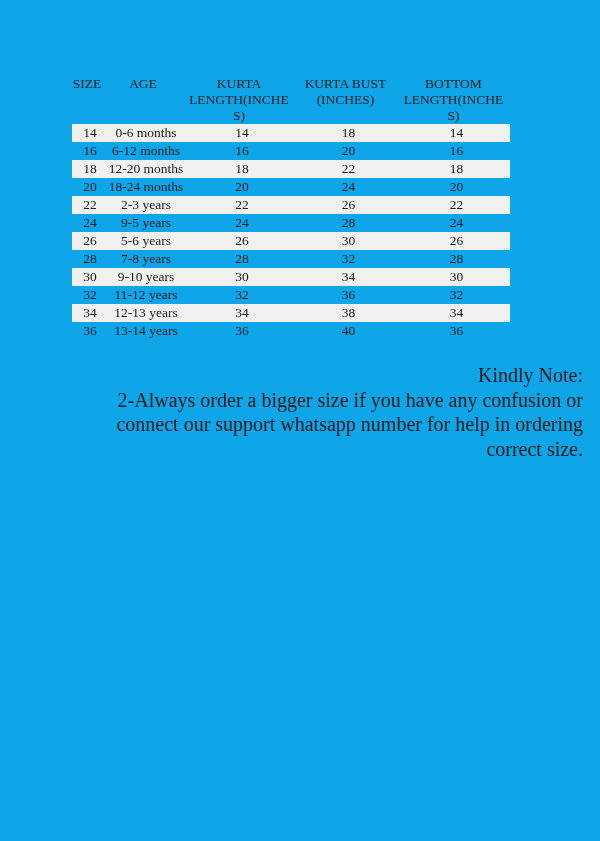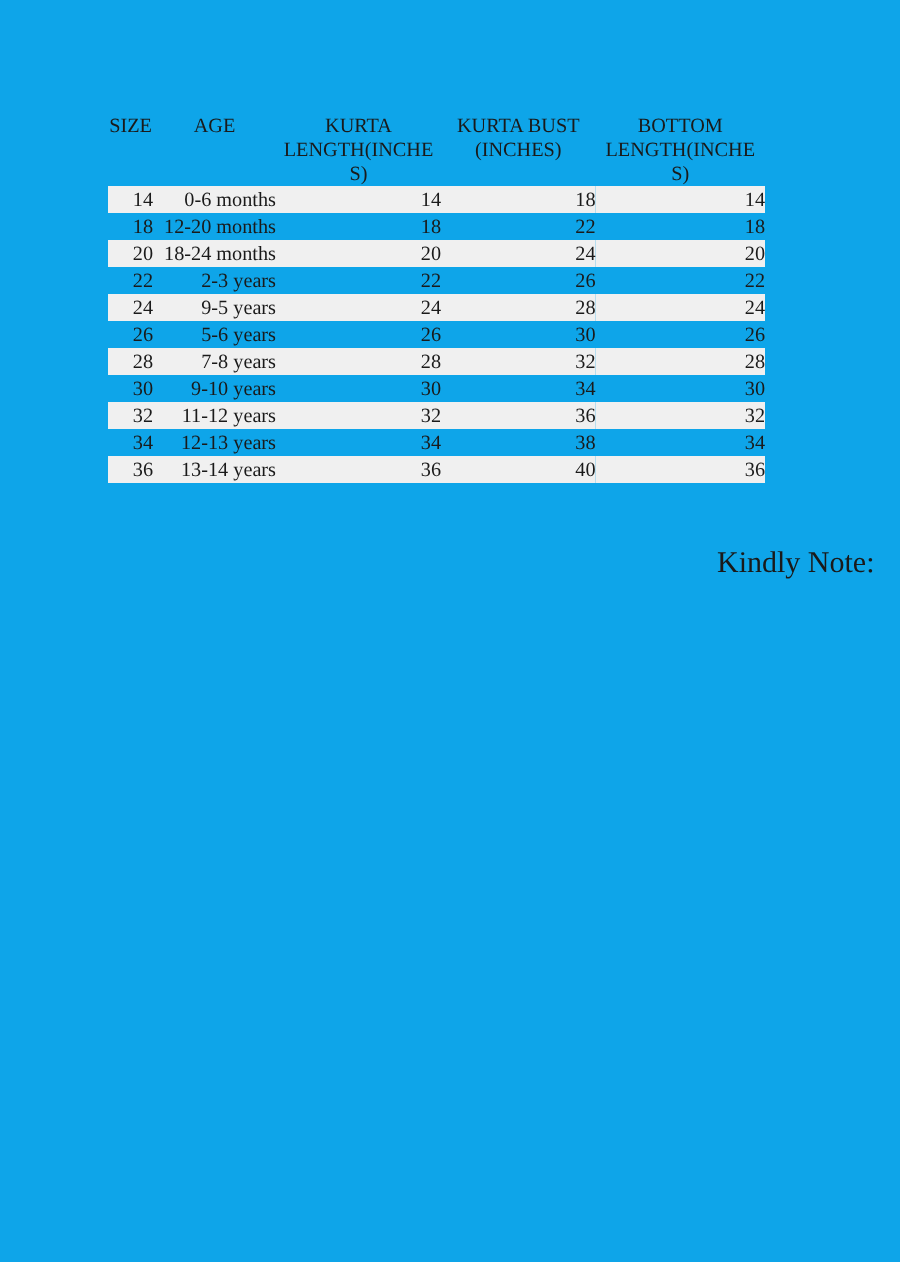--- a/index.html
+++ b/index.html
@@ -37,21 +37,21 @@
     text-align: center;
     vertical-align: top;
     padding: 0;
     white-space: pre-line;
   }
   table.size-chart td {
     font-size: 13.5px;
     line-height: 18px;
     height: 18px;
     padding: 0 0 0 6px;
-    text-align: right;
+    text-align: center;
     vertical-align: middle;
     white-space: nowrap;
     overflow: visible;
   }
   table.size-chart tbody tr:nth-child(odd) {
     background: var(--row-alt, #f0f0f0);
   }
   .note {
     position: absolute;
     left: 78px;
@@ -94,20 +94,27 @@
     </thead>
     <tbody>
     <tr>
       <td>14</td>
       <td>0-6 months</td>
       <td>14</td>
       <td>18</td>
       <td>14</td>
     </tr>
 
+    <tr>
+      <td>16</td>
+      <td>6-12 months</td>
+      <td>16</td>
+      <td>20</td>
+      <td>16</td>
+    </tr>
 
     <tr>
       <td>18</td>
       <td>12-20 months</td>
       <td>18</td>
       <td>22</td>
       <td>18</td>
     </tr>
 
     <tr>
@@ -179,15 +186,18 @@
       <td>13-14 years</td>
       <td>36</td>
       <td>40</td>
       <td>36</td>
     </tr>
   </tbody>
   </table>
 
   <div class="note">
     <div class="note-line">Kindly Note:</div>
+    <div class="note-line">2-Always order a bigger size if you have any confusion or
+connect our support whatsapp number for help in ordering
+correct size.</div>
   </div>
 
 </div>
 
 </body></html>

